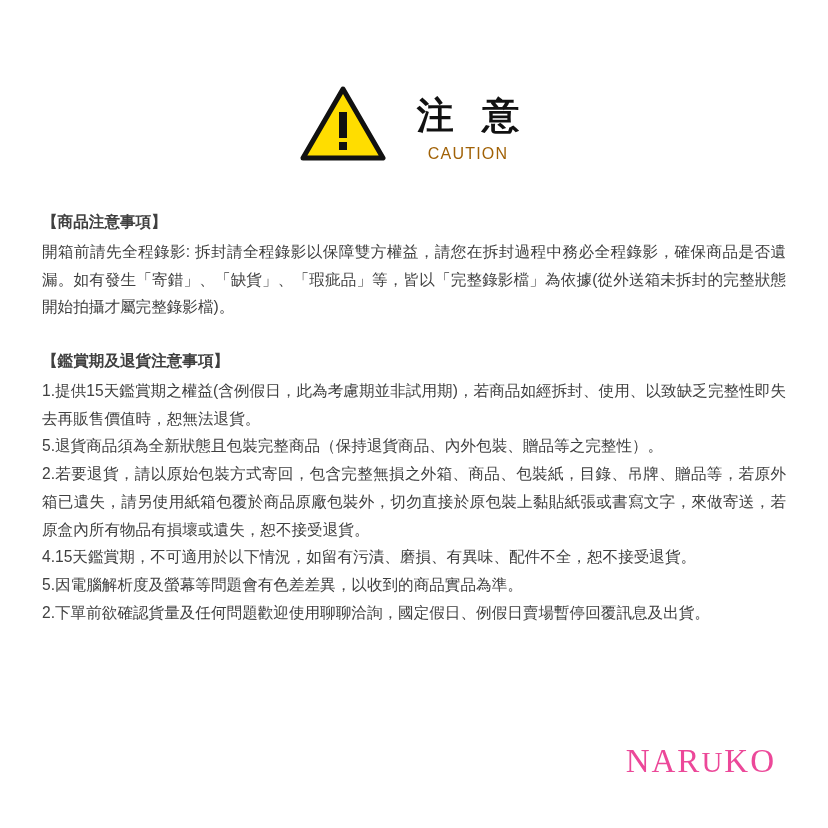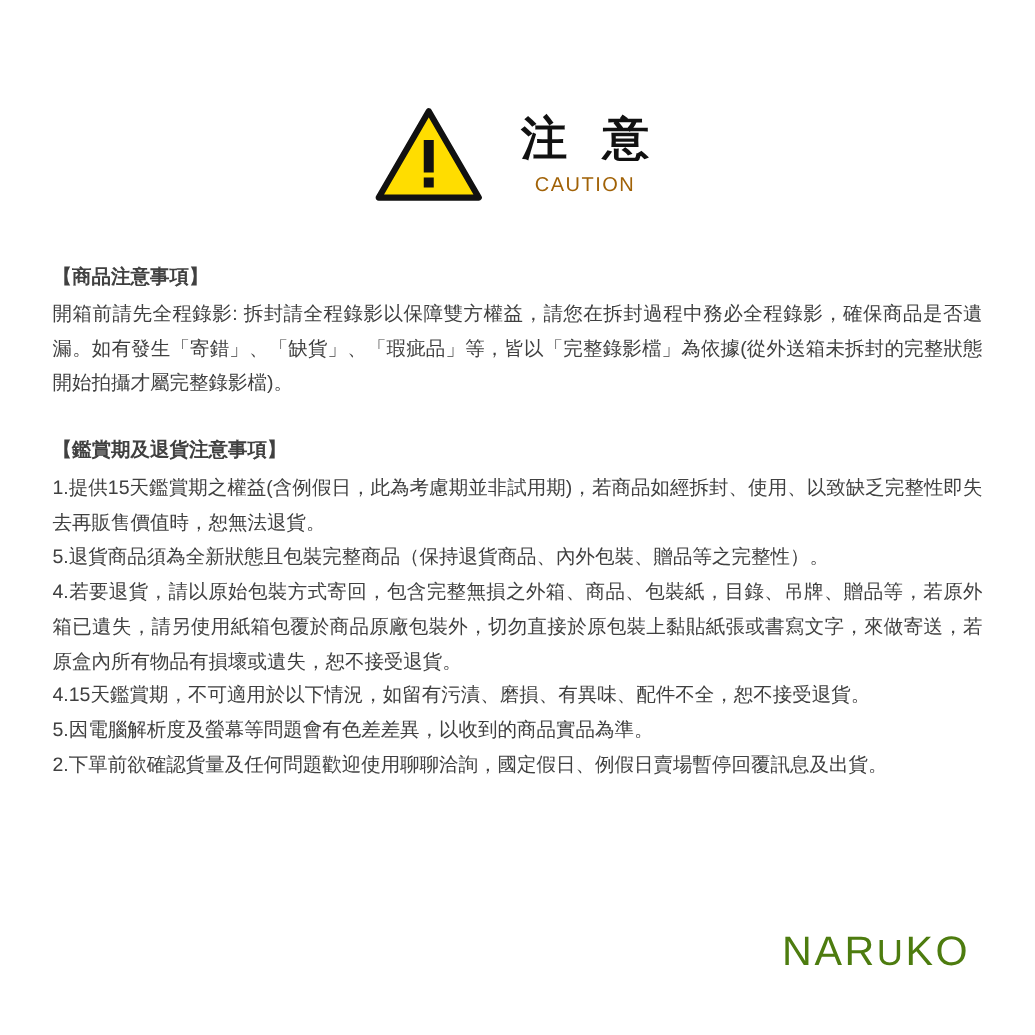--- a/index.html
+++ b/index.html
@@ -19,21 +19,21 @@
   .page {
     position: relative;
     width: 828px;
     height: 828px;
     box-sizing: border-box;
   }
 
   
   .caution-block {
     display: flex;
-    align-items: center;
+    align-items: flex-end;
     justify-content: center;
     gap: 22px;
     padding-top: 86px;
   }
   .warn-sign {
     position: relative;
     width: 86px;
     height: 76px;
   }
   .warn-sign svg {
@@ -83,24 +83,24 @@
   .item {
     margin: 0;
     text-align: justify;
   }
 
   
   .brand {
     position: absolute;
     right: 52px;
     bottom: 48px;
-    font-family: Liberation Sans, sans-serif;
+    font-family: Liberation Serif, serif;
     font-size: 33px;
     letter-spacing: 2px;
-    color: #4d7c0f;
+    color: #ec4899;
     font-weight: 500;
   }
   .brand .u-accent {
     font-size: 29px;
   }
 </style>
 </head>
 <body>
 
 <div class="page">
@@ -125,21 +125,21 @@
       <div class="sec-title">【商品注意事項】</div>
       <p class="para">開箱前請先全程錄影: 拆封請全程錄影以保障雙方權益，請您在拆封過程中務必全程錄影，確保商品是否遺漏。如有發生「寄錯」、「缺貨」、「瑕疵品」等，皆以「完整錄影檔」為依據(從外送箱未拆封的完整狀態開始拍攝才屬完整錄影檔)。</p>
     </div>
 
     <div class="block-gap"></div>
 
     <div>
       <div class="sec-title">【鑑賞期及退貨注意事項】</div>
       <p class="item">1.提供15天鑑賞期之權益(含例假日，此為考慮期並非試用期)，若商品如經拆封、使用、以致缺乏完整性即失去再販售價值時，恕無法退貨。</p>
       <p class="item">5.退貨商品須為全新狀態且包裝完整商品（保持退貨商品、內外包裝、贈品等之完整性）。</p>
-      <p class="item">4.若要退貨，請以原始包裝方式寄回，包含完整無損之外箱、商品、包裝紙，目錄、吊牌、贈品等，若原外箱已遺失，請另使用紙箱包覆於商品原廠包裝外，切勿直接於原包裝上黏貼紙張或書寫文字，來做寄送，若原盒內所有物品有損壞或遺失，恕不接受退貨。</p>
+      <p class="item">2.若要退貨，請以原始包裝方式寄回，包含完整無損之外箱、商品、包裝紙，目錄、吊牌、贈品等，若原外箱已遺失，請另使用紙箱包覆於商品原廠包裝外，切勿直接於原包裝上黏貼紙張或書寫文字，來做寄送，若原盒內所有物品有損壞或遺失，恕不接受退貨。</p>
       <p class="item">4.15天鑑賞期，不可適用於以下情況，如留有污漬、磨損、有異味、配件不全，恕不接受退貨。</p>
       <p class="item">5.因電腦解析度及螢幕等問題會有色差差異，以收到的商品實品為準。</p>
       <p class="item">2.下單前欲確認貨量及任何問題歡迎使用聊聊洽詢，國定假日、例假日賣場暫停回覆訊息及出貨。</p>
     </div>
 
   </div>
 
   <div class="brand"><span>NAR</span><span class="u-accent">U</span><span>KO</span></div>
 
 </div>

